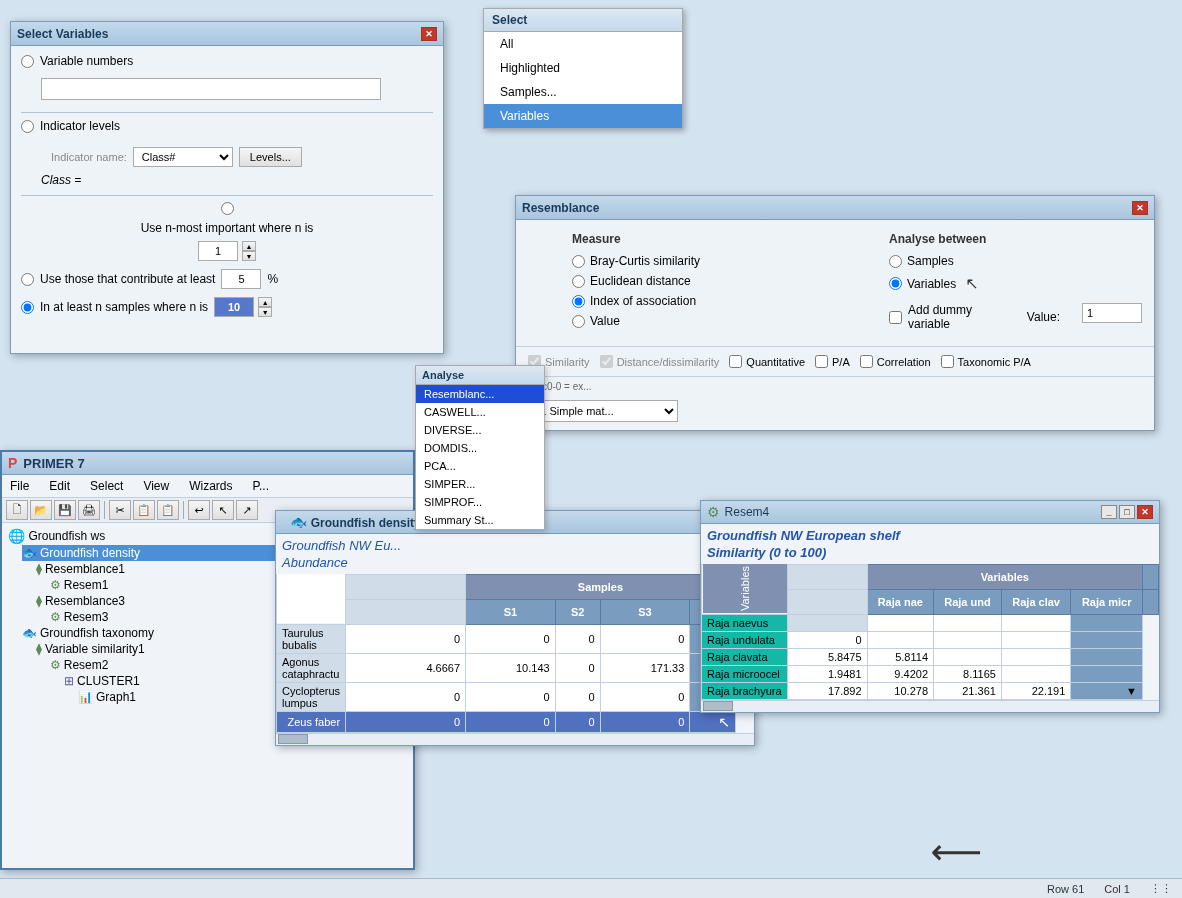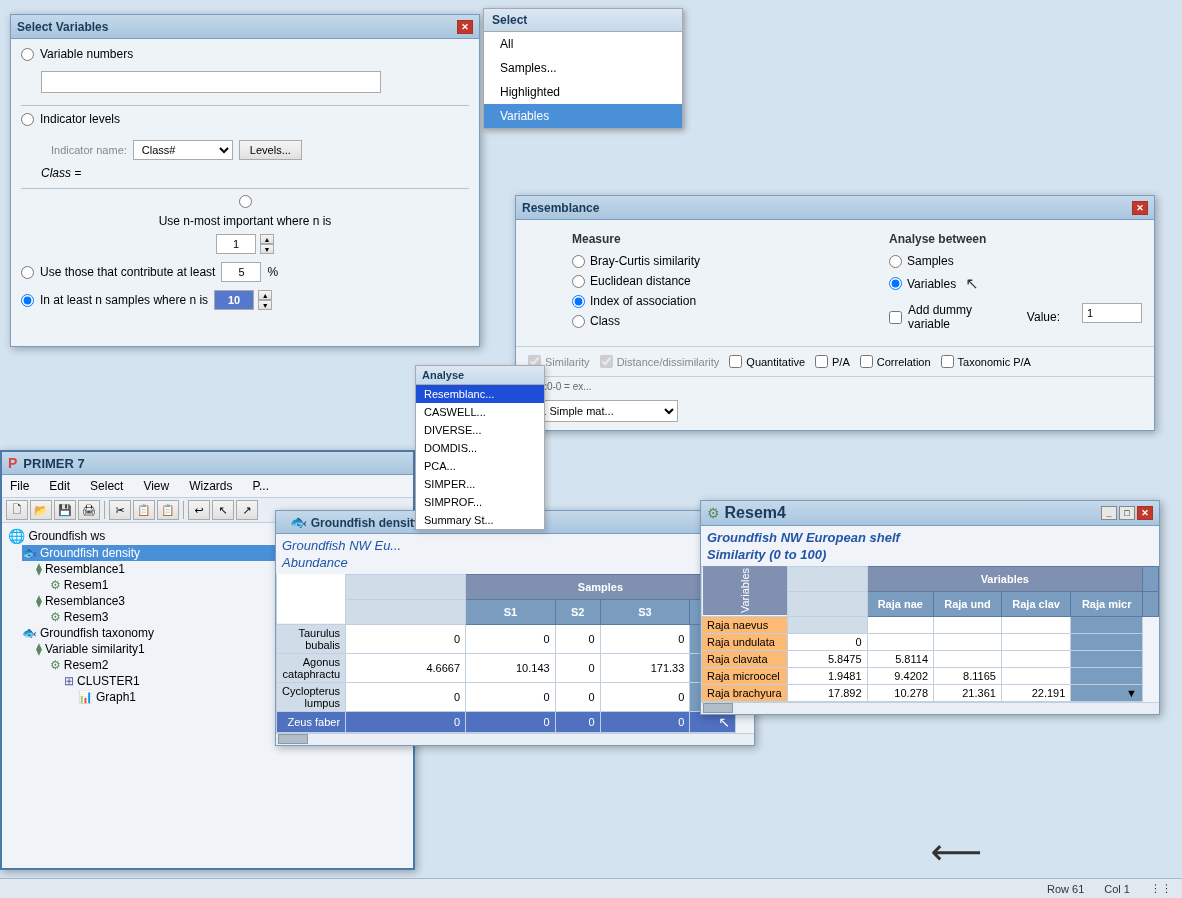--- a/index.html
+++ b/index.html
@@ -394,21 +394,21 @@
       padding: 3px 4px;
       border: 1px solid #5a7a9f;
     }
     .data-table td {
       border: 1px solid #c0d0e0;
       padding: 2px 5px;
       text-align: right;
       background: white;
     }
     .data-table td.row-header {
-      text-align: right;
+      text-align: left;
       background: #d0dce8;
       font-weight: normal;
     }
     .data-table td.selected-row {
       background: #5070c0;
       color: white;
     }
     .var-label-cell {
       background: #8090b0;
       color: white;
@@ -468,21 +468,21 @@
     }
     .resem4-table td {
       border: 1px solid #c0d0e0;
       padding: 2px 5px;
       text-align: right;
       background: white;
       white-space: nowrap;
     }
     .resem4-table td.row-header {
       text-align: left;
-      background: #fdba74;
+      background: #14b8a6;
     }
     .var-col-header {
       background: #8090b0 !important;
       color: white;
       text-align: center;
       writing-mode: vertical-rl;
       transform: rotate(180deg);
       width: 18px;
     }
     .vars-header-cell {
@@ -555,21 +555,21 @@
       height: 22px;
       border: 1px solid #aaa;
       background: white;
       padding: 2px 4px;
       font-size: 11px;
     }
   </style>
 </head>
 <body>
 
-<div class="window select-vars-window" style="top:14px;left:10px;width:470px;">
+<div class="window select-vars-window" style="top:21px;left:10px;width:434px;">
   <div class="window-titlebar">
     <span class="window-title">Select Variables</span>
     <div class="window-controls">
       <div class="win-btn-red">✕</div>
     </div>
   </div>
   <div class="window-content">
 
     <div class="radio-row">
       <input type="radio" name="selvar" style="">
@@ -627,22 +627,22 @@
         </div>
       </div>
     </div>
     <div style="height:20px;"></div>
   </div>
 </div>
 
 <div class="select-menu">
   <div class="select-menu-header">Select</div>
   <div class="select-menu-item">All</div>
+  <div class="select-menu-item">Highlighted</div>
   <div class="select-menu-item">Samples...</div>
-  <div class="select-menu-item">Highlighted</div>
   <div class="select-menu-item active">Variables</div>
 </div>
 
 <div class="window resemblance-window">
   <div class="window-titlebar">
     <span class="window-title">Resemblance</span>
     <div class="window-controls">
       <div class="win-btn-red">✕</div>
     </div>
   </div>
@@ -657,21 +657,21 @@
       <div class="radio-option">
         <input type="radio" name="measure" style="">
         <span>Euclidean distance</span>
       </div>
       <div class="radio-option">
         <input type="radio" name="measure" checked="" style="">
         <span>Index of association</span>
       </div>
       <div class="radio-option">
         <input type="radio" name="measure" style="">
-        <span>Class</span>
+        <span>Value</span>
       </div>
     </div>
 
     <div class="analyse-between-section">
       <div class="section-title">Analyse between</div>
       <div class="radio-option">
         <input type="radio" name="analyse" style="">
         <span>Samples</span>
       </div>
       <div class="radio-option">
@@ -887,21 +887,21 @@
   </div>
   <div class="h-scroll">
     <div class="h-scroll-thumb"></div>
   </div>
 </div>
 
 <div class="resem4-window">
   <div class="resem4-titlebar">
     <div style="display:flex;align-items:center;gap:5px;">
       <span style="color:#5a8a5a;font-size:14px;">⚙</span>
-      <span style="font-size:16px;font-weight:bold;color:#1a3a5c;">Resem4</span>
+      <span style="font-size:12px;font-weight:normal;color:#1a3a5c;">Resem4</span>
     </div>
     <div class="window-controls">
       <div class="win-btn minimize">_</div>
       <div class="win-btn maximize">□</div>
       <div class="win-btn close">✕</div>
     </div>
   </div>
   <div class="resem4-subtitle">
     <span>Groundfish NW European shelf</span><br>
     <span>Similarity (0 to 100)</span>

